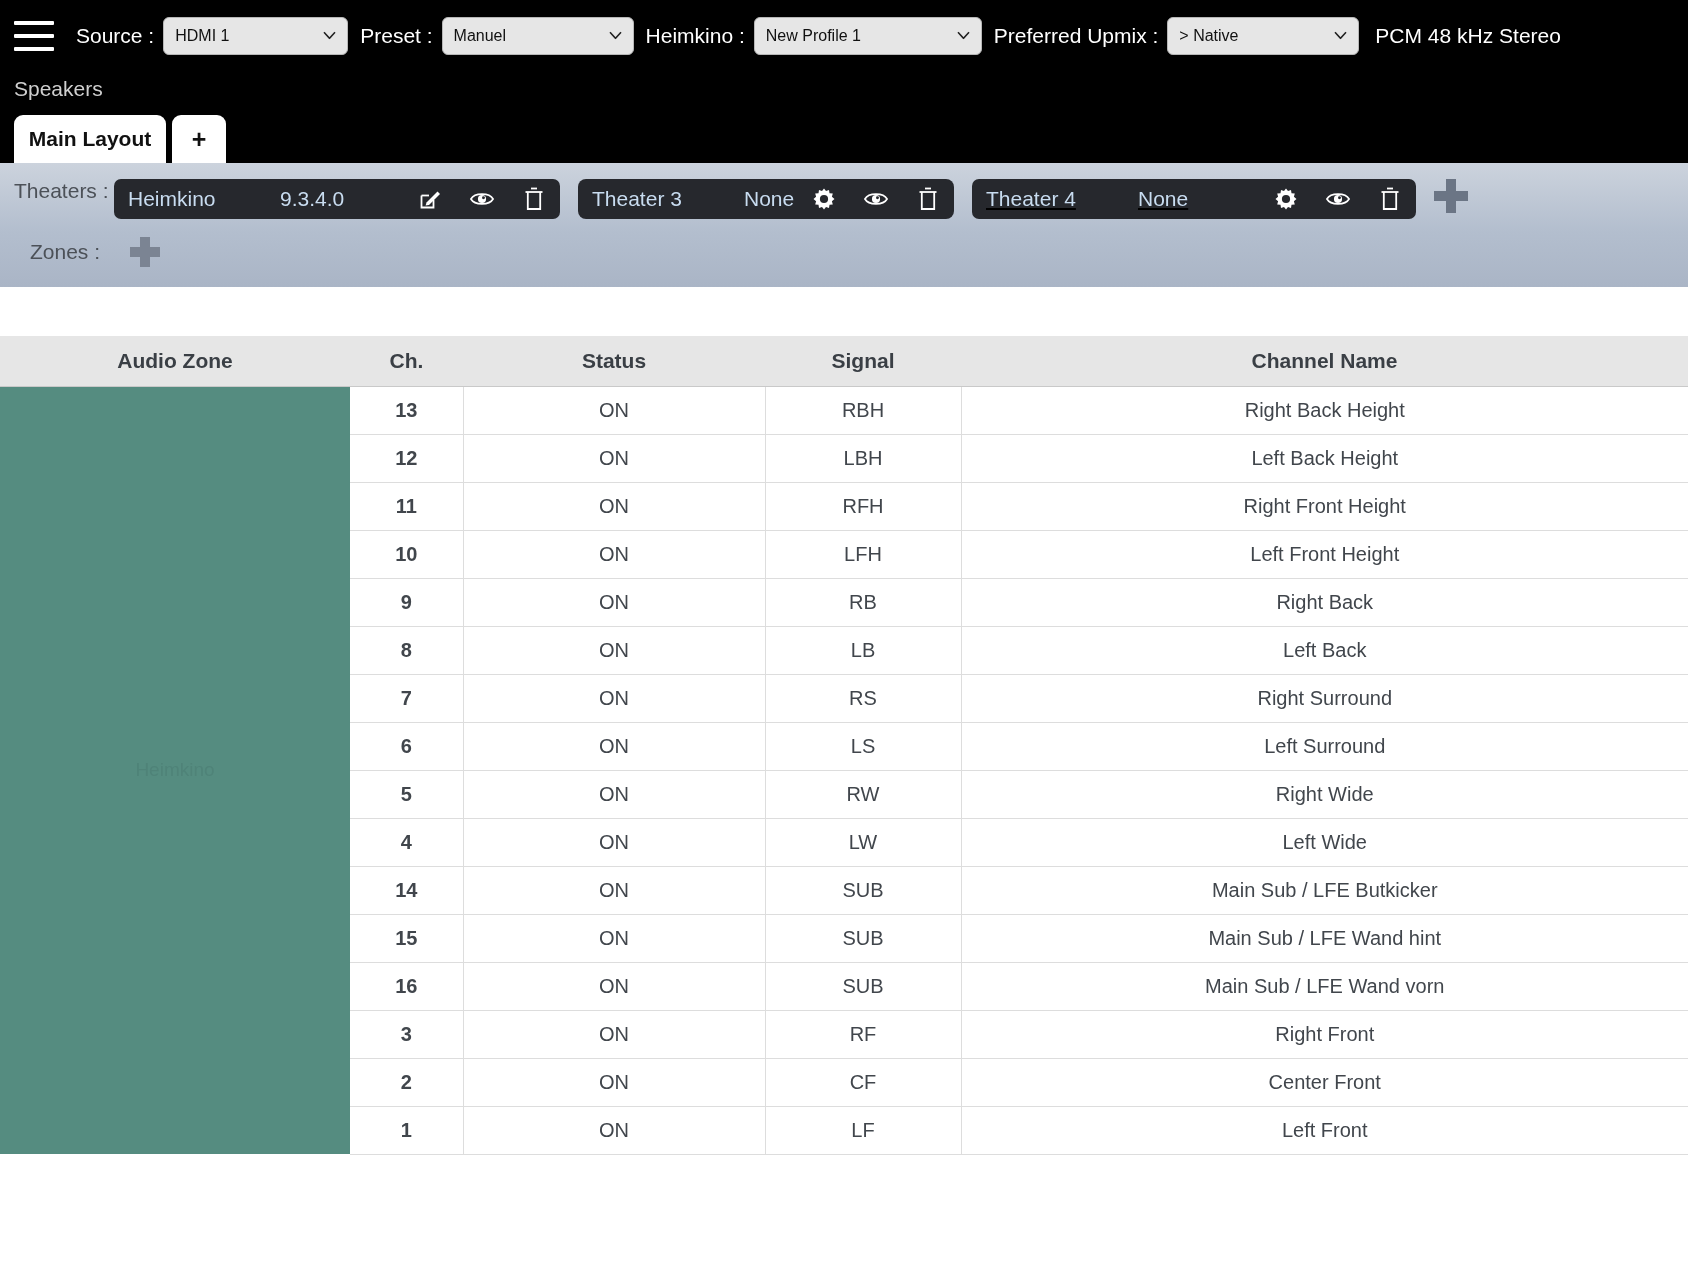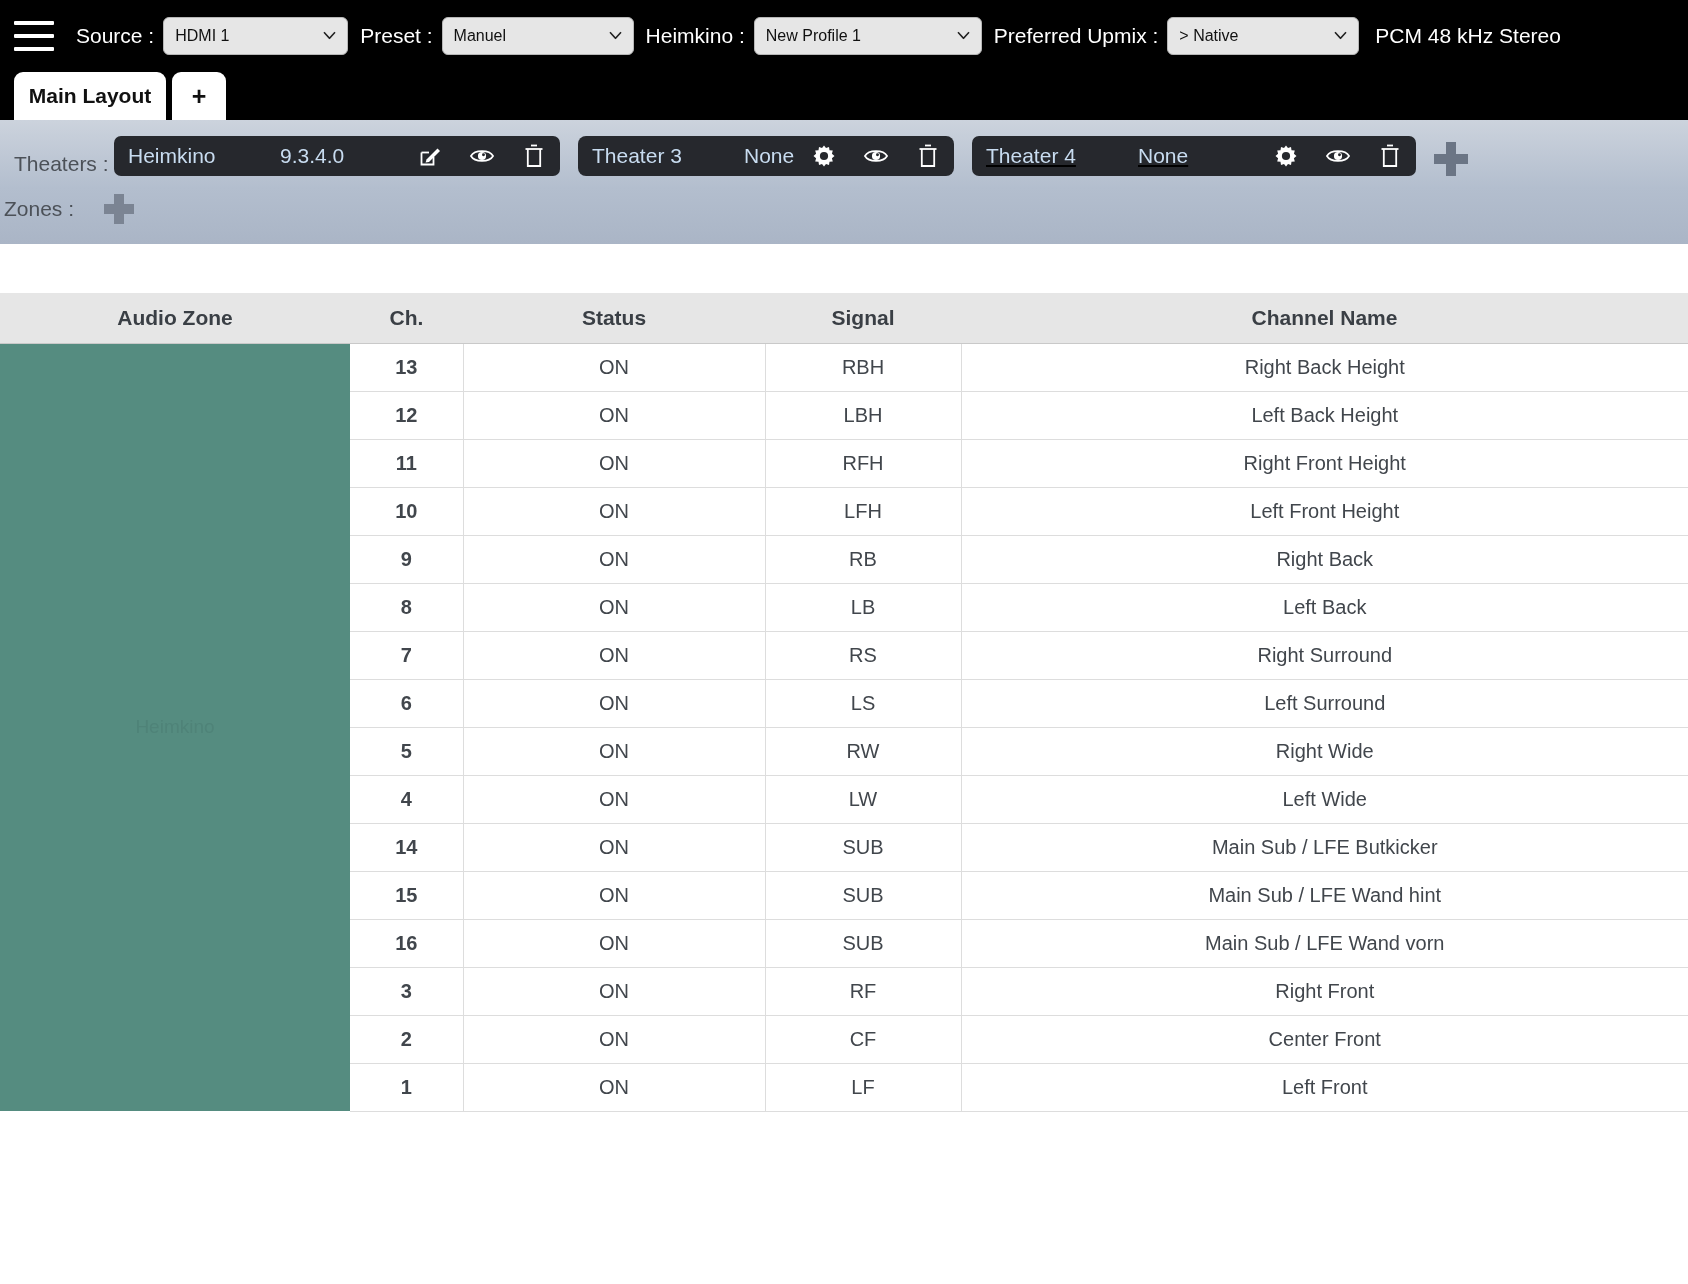--- a/index.html
+++ b/index.html
@@ -90,21 +90,21 @@
   }
   .tab.main { width: 152px; }
   .tab.add  { width: 54px; margin-left: 6px; font-size: 25px; }
 
   
   .panel {
     background: linear-gradient(180deg,#ccd3dd 0%, #b3bece 55%, #aab5c6 100%);
     padding: 0 0 20px 0;
   }
   .row-theaters {
-    display: flex; align-items: flex-end;
+    display: flex; align-items: flex-start;
     padding: 16px 0 0 14px;
     gap: 0;
   }
   .row-label {
     color: #4c5158;
     font-size: 21px;
     width: 100px;
     flex: none;
   }
   .theater-chip {
@@ -145,21 +145,21 @@
     flex: none;
   }
   .plus-big::before, .plus-big::after {
     content: ""; position: absolute; background: #6b7585;
   }
   .plus-big::before { left: 12px; top: 0; width: 10px; height: 34px; }
   .plus-big::after  { top: 12px; left: 0; height: 10px; width: 34px; }
 
   .row-zones {
     display: flex; align-items: center;
-    padding: 18px 0 0 4px;
+    padding: 18px 0 0 30px;
   }
   .plus-sm {
     width: 30px; height: 30px; position: relative; cursor: pointer;
   }
   .plus-sm::before, .plus-sm::after {
     content: ""; position: absolute; background: #7b8493;
   }
   .plus-sm::before { left: 10px; top: 0; width: 10px; height: 30px; }
   .plus-sm::after  { top: 10px; left: 0; height: 10px; width: 30px; }
 
@@ -250,20 +250,21 @@
       <svg class="chev" viewBox="0 0 13 8">
         <path d="M1 1 L6.5 7 L12 1" fill="none" stroke="#222" stroke-width="1.6"></path>
       </svg>
     </div>
   </div>
 
   <div class="status-text">PCM 48 kHz Stereo</div>
 </div>
 
 <div class="speakers-area">
+  <div class="speakers-label">Speakers</div>
   <div class="tabbar">
     <div class="tab main">Main Layout</div>
     <div class="tab add">+</div>
   </div>
 </div>
 
 <div class="panel">
 
   <div class="row-theaters">
     <div class="row-label">Theaters :</div>

